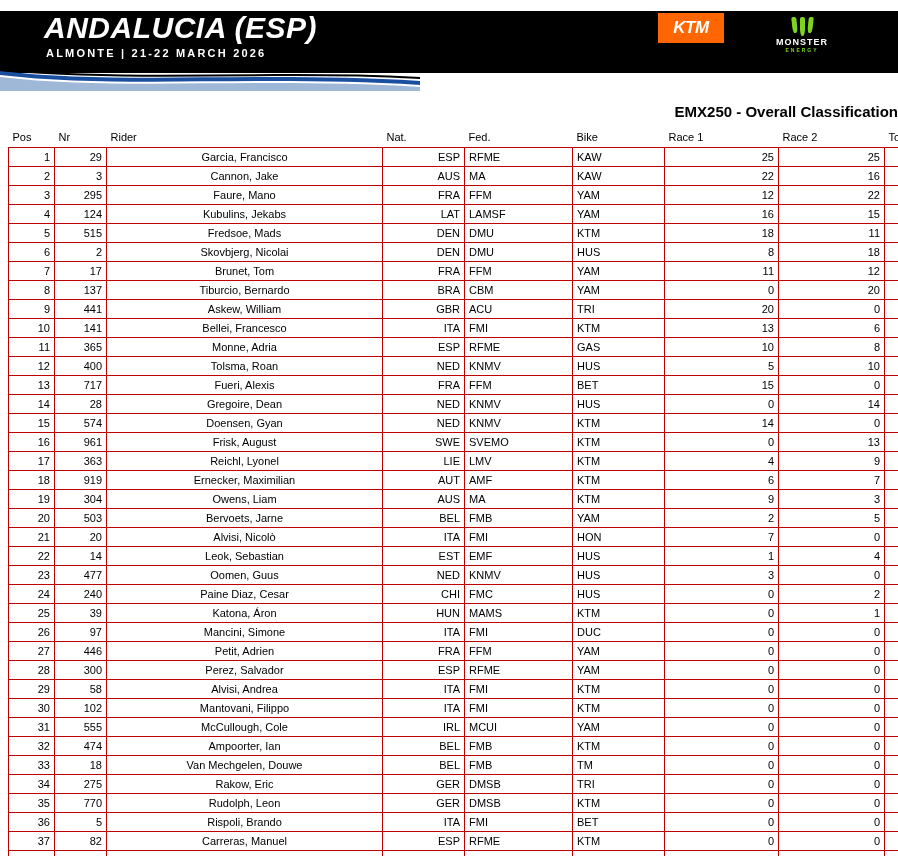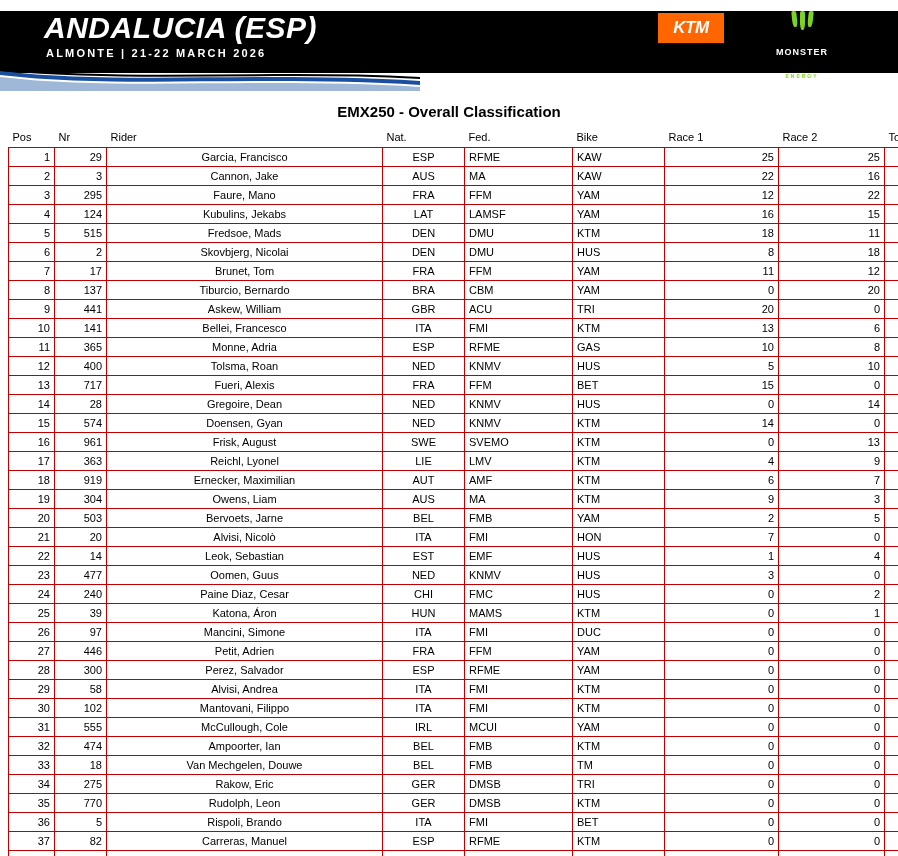--- a/index.html
+++ b/index.html
@@ -89,22 +89,21 @@
   .monster-logo {
     position: absolute;
     left: 742px;
     top: 0px;
     width: 120px;
     height: 42px;
     background: #000000;
     display: flex;
     flex-direction: column;
     align-items: center;
-    justify-content: flex-start;
-    gap: 16px;
+    justify-content: flex-end;
   }
   .monster-claw {
     display: flex;
     gap: 3px;
     height: 19px;
     align-items: flex-start;
     margin-bottom: 1px;
   }
   .monster-claw i {
     display: block;
@@ -125,21 +124,21 @@
   .monster-word2 {
     color: #7ED321;
     font-size: 5px;
     font-weight: bold;
     letter-spacing: 2px;
     font-family: "Liberation Sans", sans-serif;
   }
 
   
   .page-title {
-    text-align: center;
+    text-align: right;
     font-size: 15px;
     font-weight: bold;
     color: #000000;
     padding: 0 0 8px 0;
     font-family: "Liberation Sans", sans-serif;
   }
 
   
   .table-wrap {
     padding: 0 8px;
@@ -165,21 +164,21 @@
     border: none;
     border-bottom: 1px solid #c00000;
     font-weight: normal;
     text-align: left;
     background: #ffffff;
     padding-bottom: 3px;
   }
   .c-pos   { width: 38px;  text-align: right; }
   .c-nr    { width: 44px;  text-align: right; }
   .c-rider { width: 268px; text-align: center; }
-  .c-nat   { width: 74px;  text-align: center; }
+  .c-nat   { width: 74px;  text-align: right; }
   .c-fed   { width: 100px; text-align: left; }
   .c-bike  { width: 84px;  text-align: left; margin-left: 38px; }
   .c-r1    { width: 106px; text-align: right; }
   .c-r2    { width: 98px;  text-align: right; }
   .c-tot   { width: 62px;  text-align: right; }
 
   thead .c-pos, thead .c-nr, thead .c-r1, thead .c-r2, thead .c-tot { text-align: left; }
   thead .c-pos { padding-left: 2px; }
 </style>
 </head>

